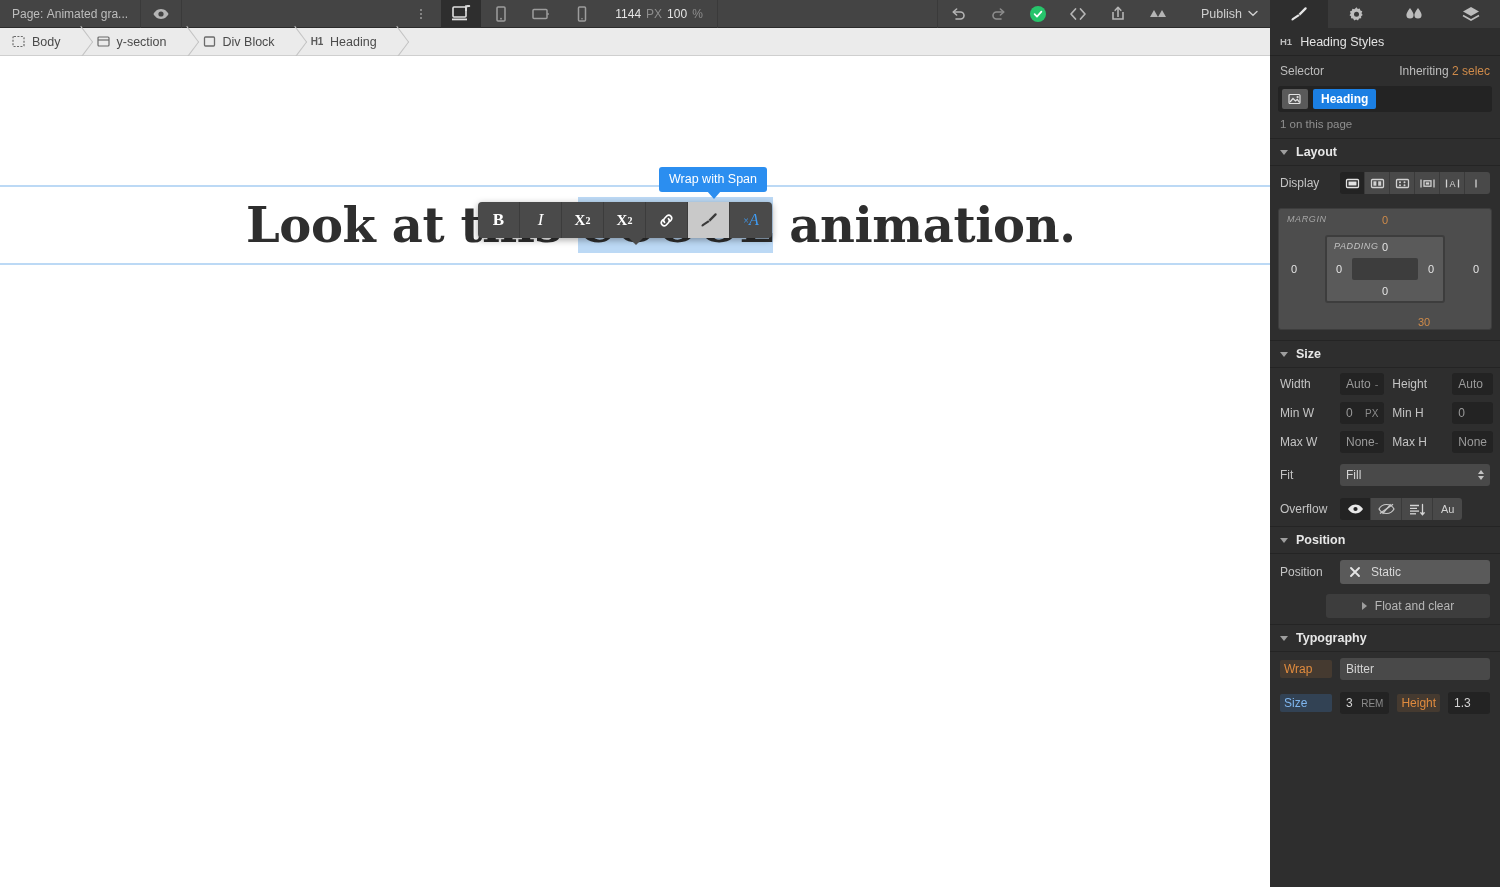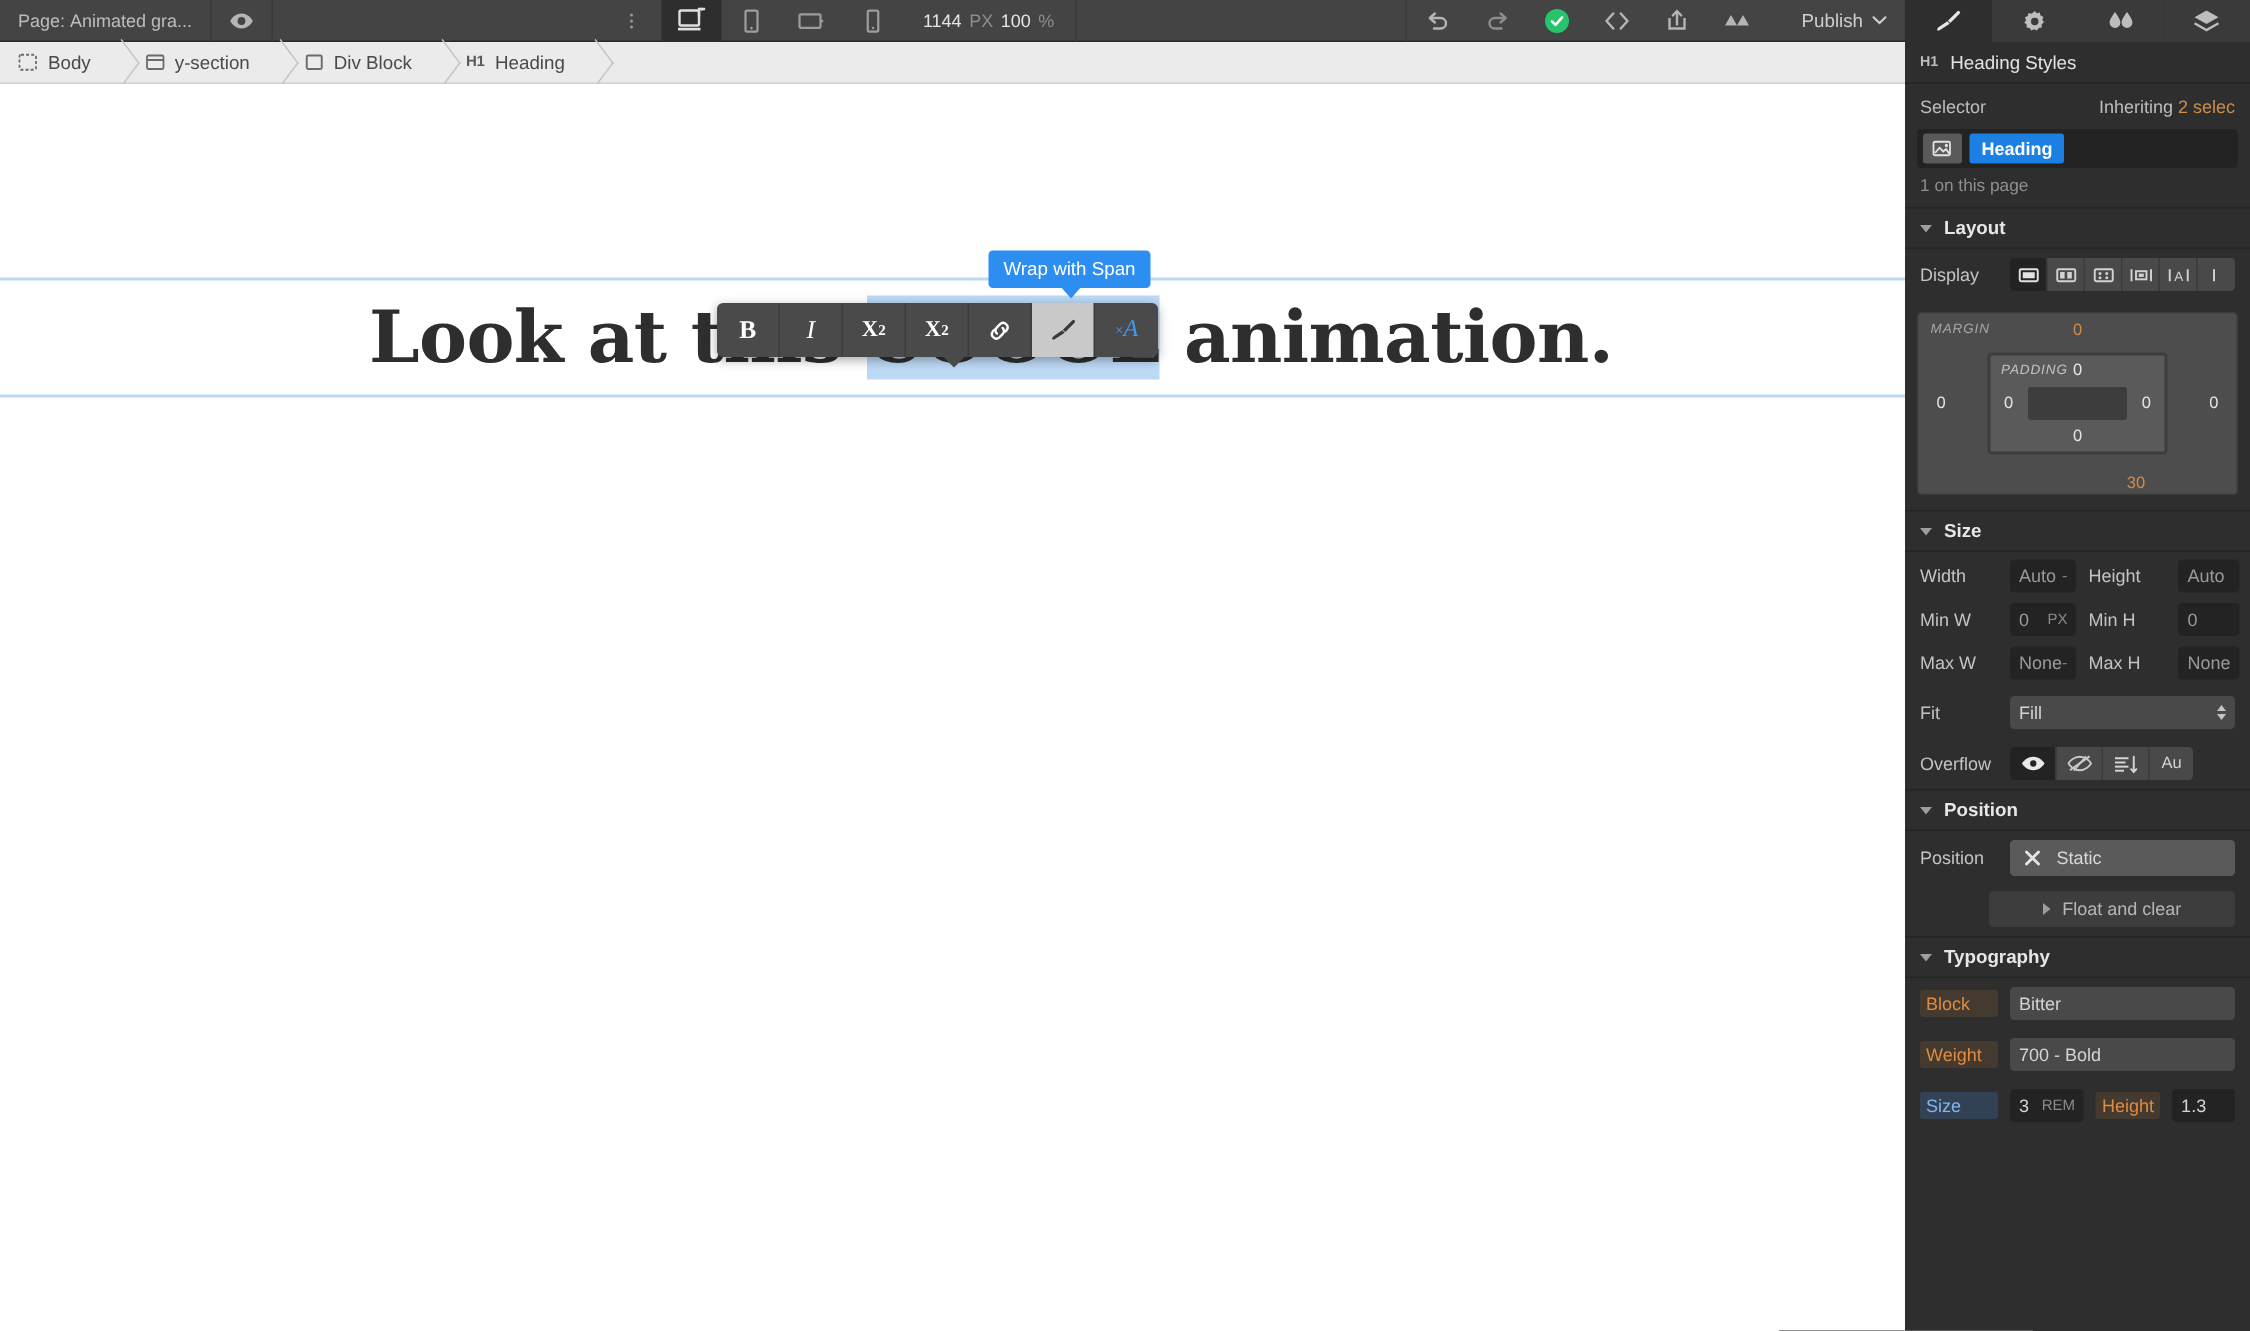--- a/index.html
+++ b/index.html
@@ -627,29 +627,23 @@
     <div class="float-row">
       <span class="caret-r"></span>
       <span>Float and clear</span>
     </div>
 
     <div class="sechead">
       <span class="caret"></span>
       <span>Typography</span>
     </div>
     <div class="row">
-      <span class="row-label typo-label lbl-orange">Block</span>
+      <span class="row-label typo-label lbl-orange">Wrap</span>
       <div class="fld lite" style="width:160px">
         <span>Bitter</span>
-      </div>
-    </div>
-    <div class="row">
-      <span class="row-label typo-label lbl-orange">Weight</span>
-      <div class="fld lite" style="width:160px">
-        <span>700 - Bold</span>
       </div>
     </div>
     <div class="row">
       <span class="row-label typo-label lbl-blue">Size</span>
       <div class="fld" style="width:62px">
         <span class="val">3</span>
         <span class="unit">REM</span>
       </div>
       <span class="typo-label lbl-orange">Height</span>
       <div class="fld" style="width:52px">

